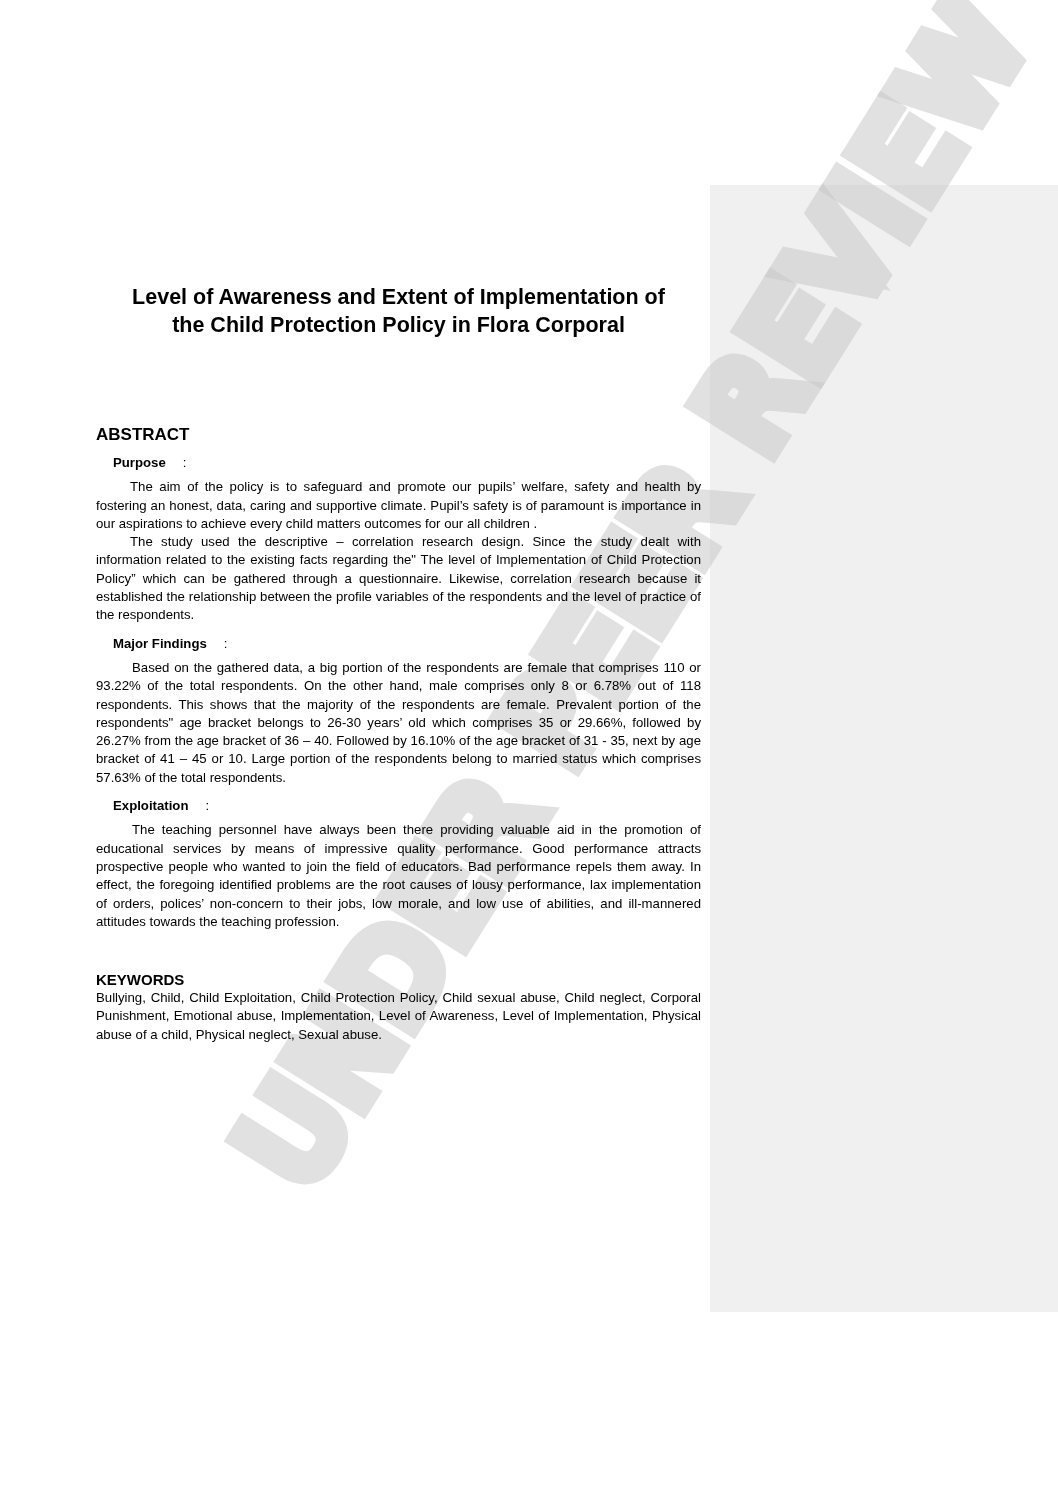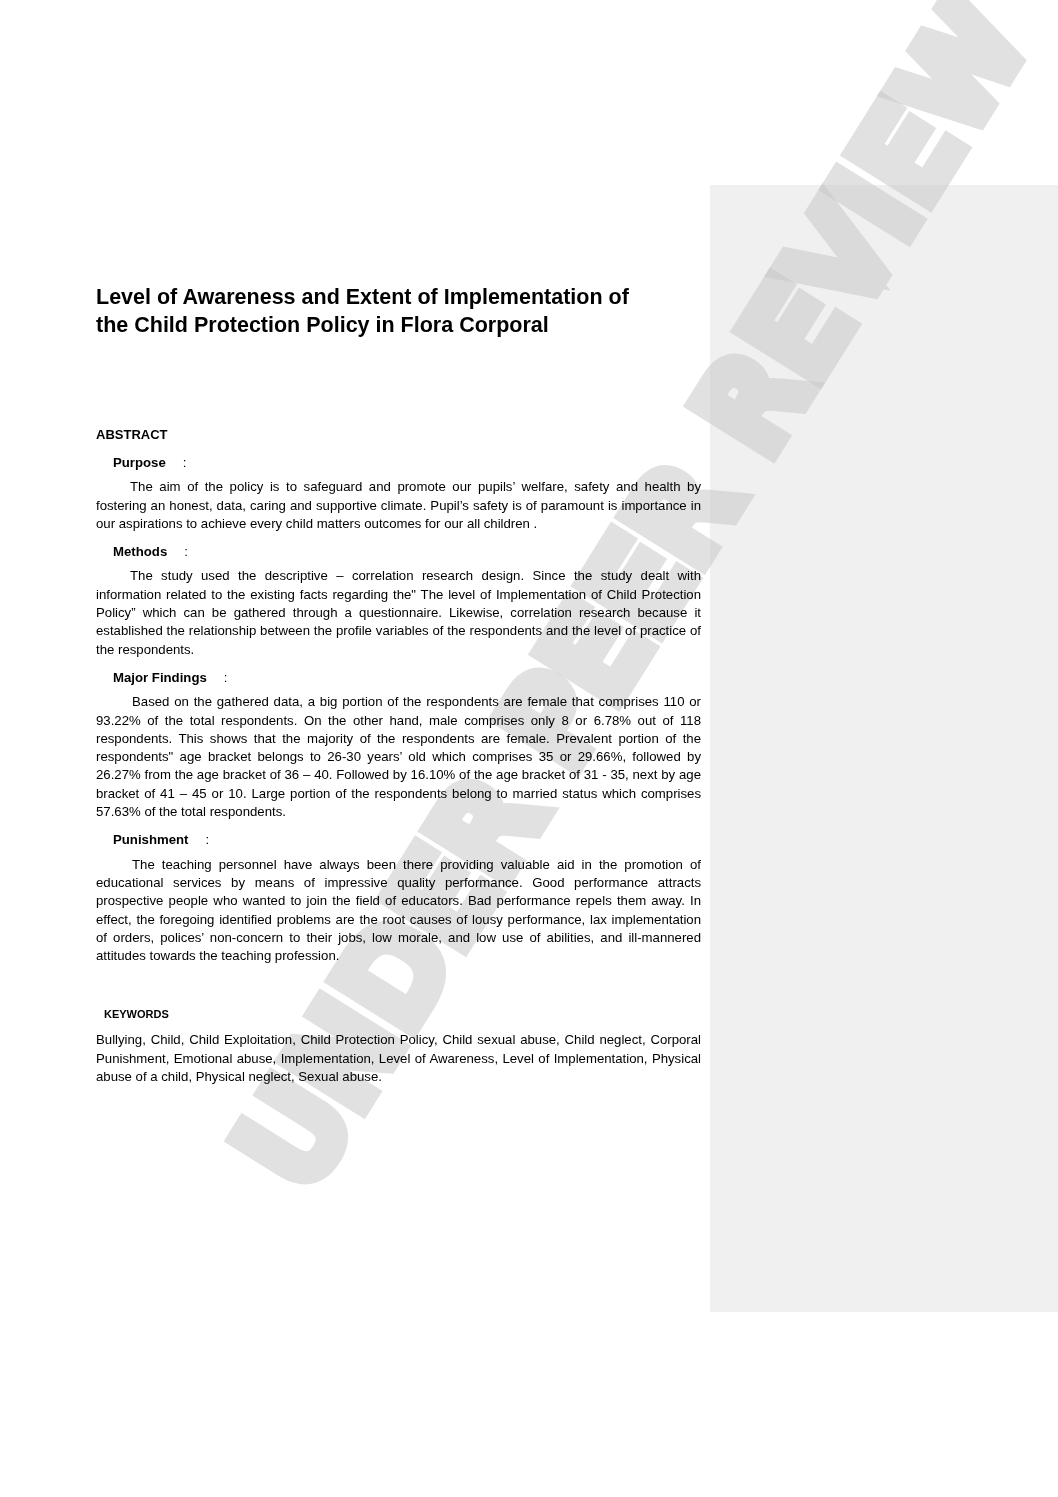--- a/index.html
+++ b/index.html
@@ -1,30 +1,30 @@
 <!DOCTYPE html>
 <html><head>
 <meta charset="utf-8">
 <style>
   html, body { margin: 0; padding: 0; background: #ffffff; }
   body { width: 1058px; height: 1497px; position: relative; overflow: hidden;
          font-family: "Liberation Sans", sans-serif; color: #000; }
   .comment-panel { position: absolute; left: 710px; top: 185px; width: 348px; height: 1127px;
                    background: #f0f0f0; }
-  .title { position: absolute; left: 96px; top: 283px; width: 605px; text-align: left;
+  .title { position: absolute; left: 96px; top: 283px; width: 605px; text-align: center;
            font-weight: bold; font-size: 21.5px; line-height: 28px; margin: 0; }
   .content { position: absolute; left: 96px; top: 426px; width: 605px; font-size: 13.2px; line-height: 18.3px; }
-  .content h2 { font-size: 13px; font-weight: bold; margin: 0; line-height: 18px; }
+  .content h2 { font-size: 17px; font-weight: bold; margin: 0; line-height: 18px; }
   .content h3 { font-size: 13.2px; font-weight: bold; margin: 17px; line-height: 18px; display: inline; }
   .sec-head { margin: 10px 0 6px 0; }
   .sec-head .colon { font-weight: normal; }
   .para { text-align: justify; margin: 0; text-indent: 34px; }
   .para.f2 { text-indent: 36px; }
   .kw-block { margin-top: 40px; }
-  .kw-title { font-weight: bold; font-size: 11px; margin: 8px; line-height: 18px; }
+  .kw-title { font-weight: bold; font-size: 15px; margin: 0; line-height: 18px; }
   .kw-text { text-align: justify; margin: 0; }
   .watermark { position: absolute; left: 60px; top: 720px; width: 900px; text-align: center;
                transform: rotate(-58deg); transform-origin: 50% 50%;
                font-size: 118px; font-weight: normal; letter-spacing: 6px;
                color: transparent; -webkit-text-stroke: 22px rgba(200,200,200,0.55);
                pointer-events: none; white-space: nowrap; z-index: 0; font-family: "DejaVu Sans", sans-serif; }
   .content, .title { z-index: 1; }
 </style>
 </head>
 <body>
@@ -39,32 +39,29 @@
 </h1>
 
 <div class="content">
   <h2>ABSTRACT</h2>
 
   <div class="sec-head">
     <h3>Purpose</h3><span class="colon">:</span>
   </div>
   <p class="para">The aim of the policy is to safeguard and promote our pupils’ welfare, safety and health by fostering an honest, data, caring and supportive climate. Pupil’s safety is of paramount is importance in our aspirations to achieve every child matters outcomes for our all children .</p>
 
-  <div class="sec-head">
-    <h3>Methods</h3><span class="colon">:</span>
-  </div>
   <p class="para">The study used the descriptive – correlation research design. Since the study dealt with information related to the existing facts regarding the" The level of Implementation of Child Protection Policy” which can be gathered through a questionnaire. Likewise, correlation research because it established the relationship between the profile variables of the respondents and the level of practice of the respondents.</p>
 
   <div class="sec-head">
     <h3>Major Findings</h3><span class="colon">:</span>
   </div>
   <p class="para f2">Based on the gathered data, a big portion of the respondents are female that comprises 110 or 93.22% of the total respondents. On the other hand, male comprises only 8 or 6.78% out of 118 respondents. This shows that the majority of the respondents are female. Prevalent portion of the respondents" age bracket belongs to 26-30 years’ old which comprises 35 or 29.66%, followed by 26.27% from the age bracket of 36 – 40. Followed by 16.10% of the age bracket of 31 - 35, next by age bracket of 41 – 45 or 10. Large portion of the respondents belong to married status which comprises 57.63% of the total respondents.</p>
 
   <div class="sec-head">
-    <h3>Punishment</h3><span class="colon">:</span>
+    <h3>Exploitation</h3><span class="colon">:</span>
   </div>
   <p class="para f2">The teaching personnel have always been there providing valuable aid in the promotion of educational services by means of impressive quality performance. Good performance attracts prospective people who wanted to join the field of educators. Bad performance repels them away. In effect, the foregoing identified problems are the root causes of lousy performance, lax implementation of orders, polices’ non-concern to their jobs, low morale, and low use of abilities, and ill-mannered attitudes towards the teaching profession.</p>
 
   <div class="kw-block">
     <p class="kw-title">KEYWORDS</p>
     <p class="kw-text">Bullying, Child, Child Exploitation, Child Protection Policy, Child sexual abuse, Child neglect, Corporal Punishment, Emotional abuse, Implementation, Level of Awareness, Level of Implementation, Physical abuse of a child, Physical neglect, Sexual abuse.</p>
   </div>
 </div>
 
 </body></html>

